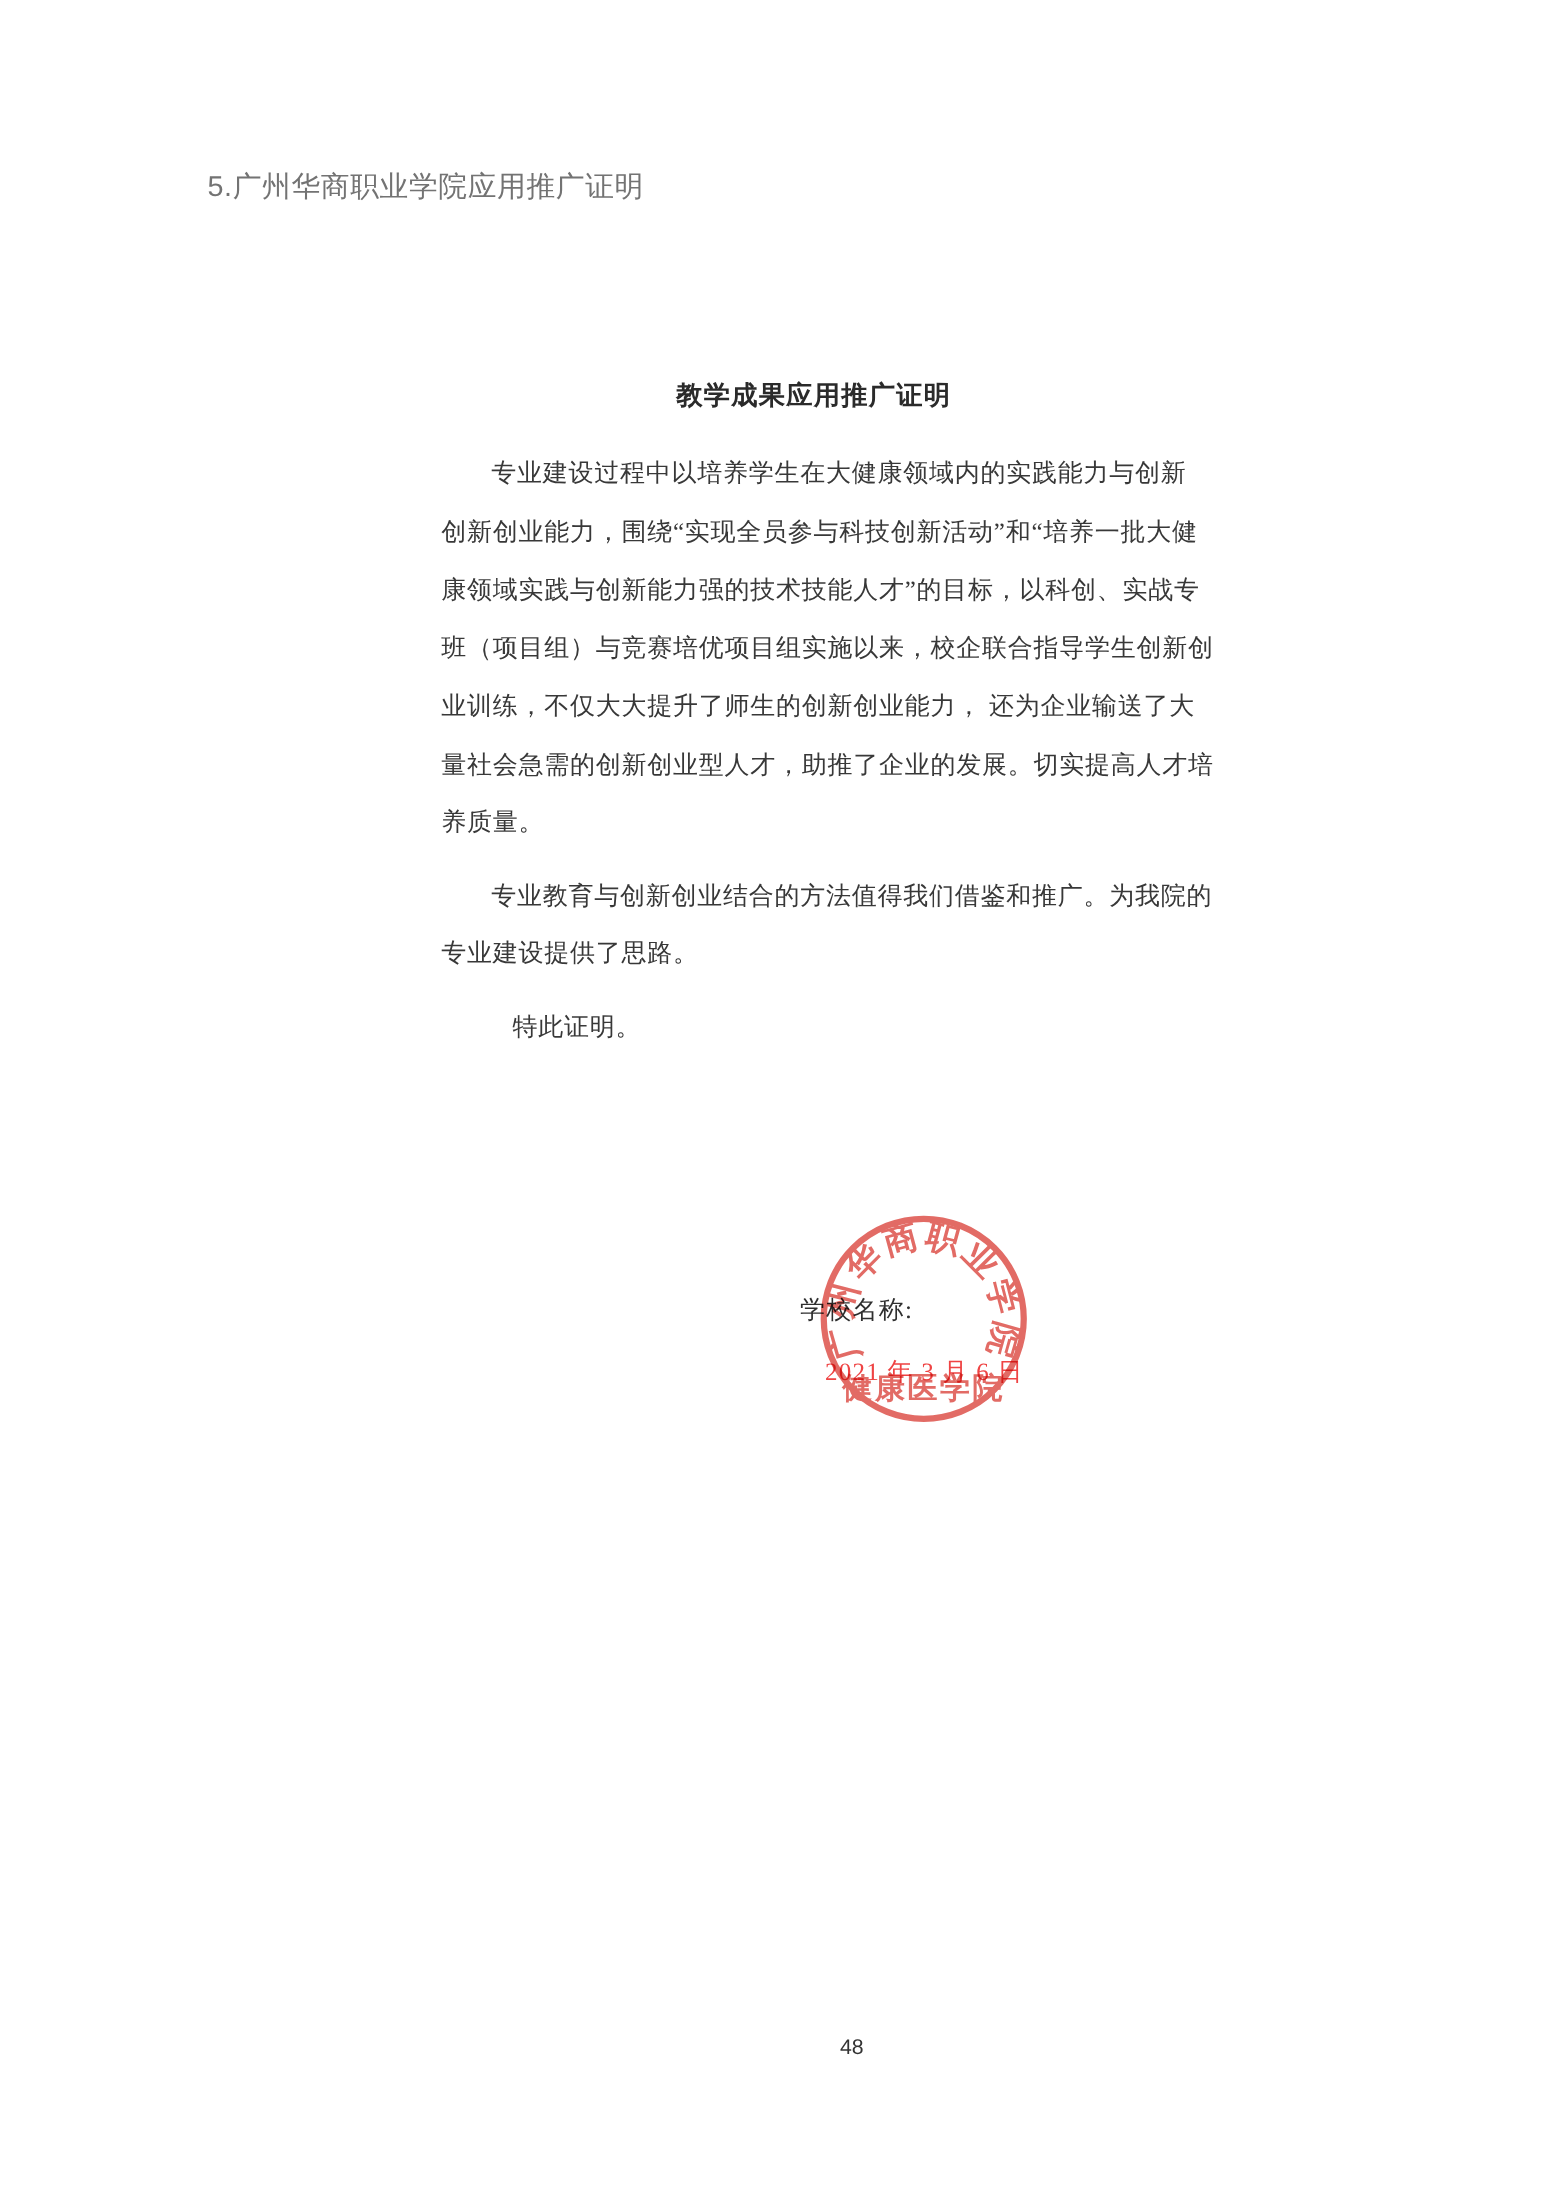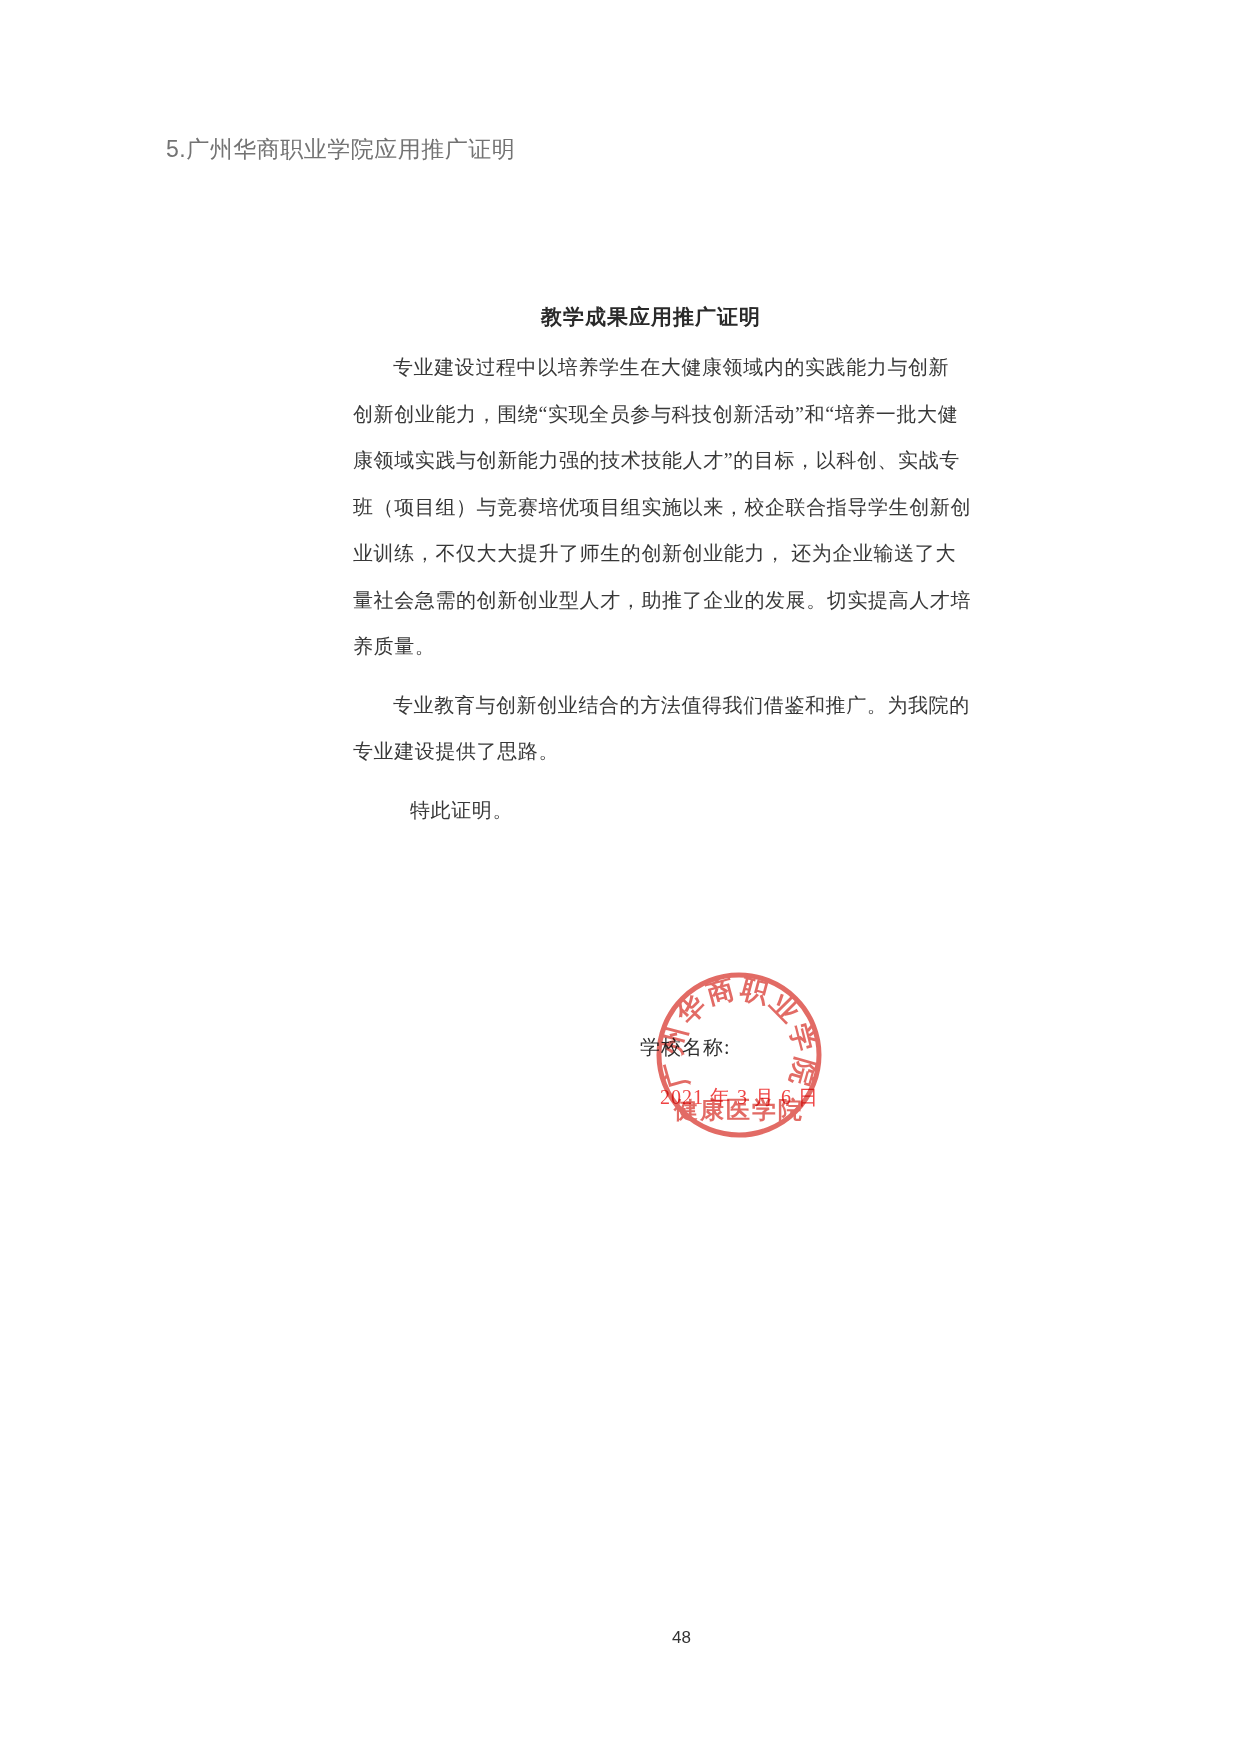--- a/index.html
+++ b/index.html
@@ -31,21 +31,21 @@
     color: #383838;
   }
   .cert-title {
     text-align: center;
     font-family: "Liberation Sans", sans-serif;
     font-weight: bold;
     font-size: 21px;
     color: #2a2a2a;
     letter-spacing: 1px;
     line-height: 30px;
-    margin: 0 0 12px 0;
+    margin: 0 0 24px 0;
   }
   .para { margin: 0 0 12px 0; }
   .cert-line {
     line-height: 46.5px;
     white-space: nowrap;
     letter-spacing: 0.6px;
   }
   .cert-line.indent { text-indent: 2em; }
   .closing-line {
     line-height: 46.5px;

